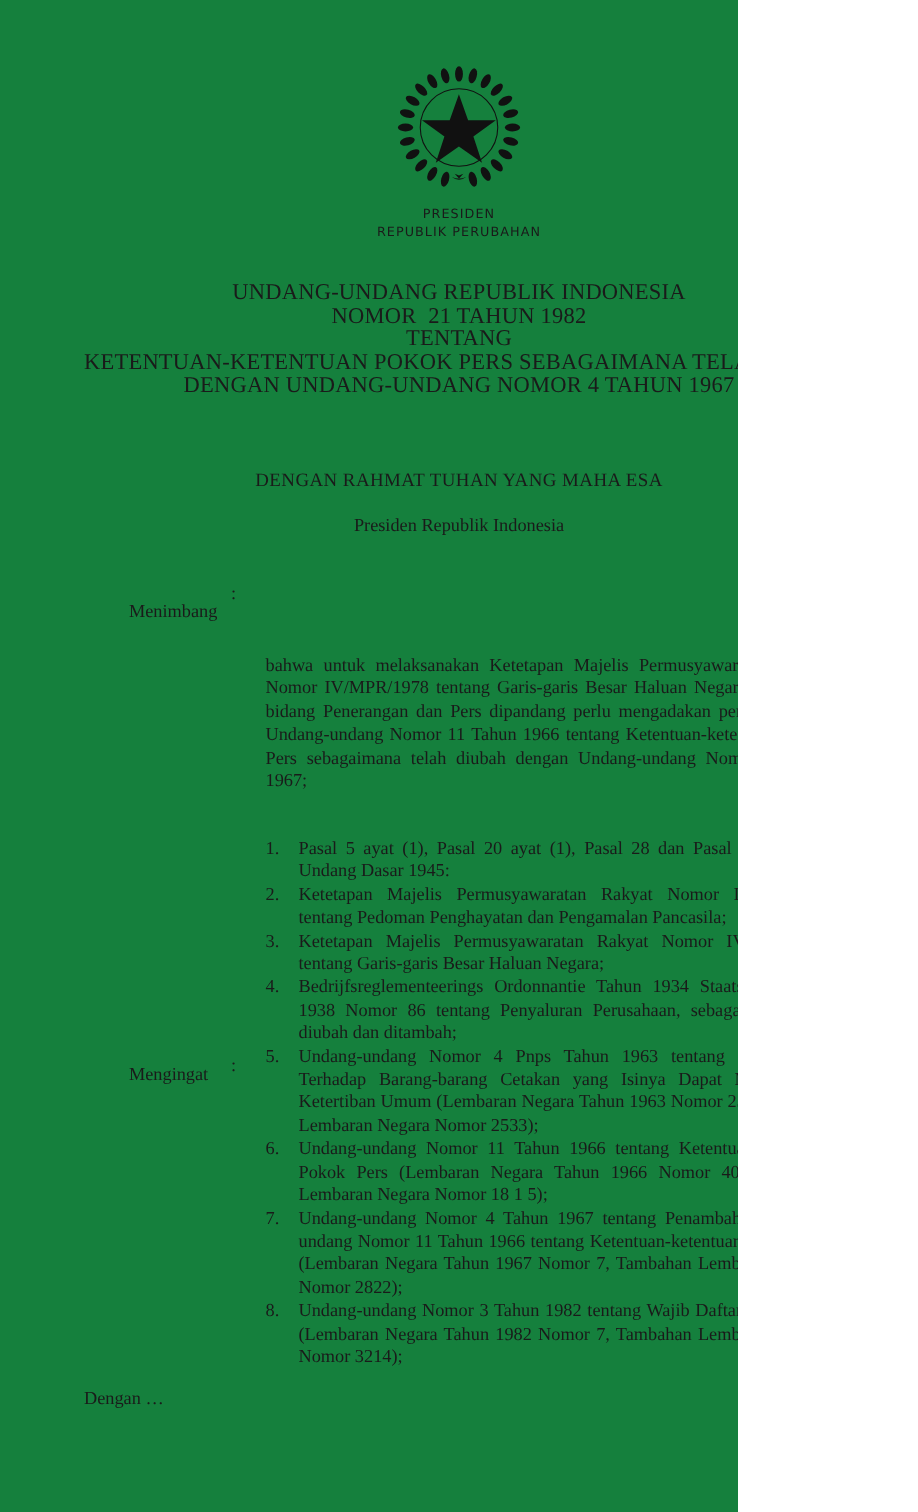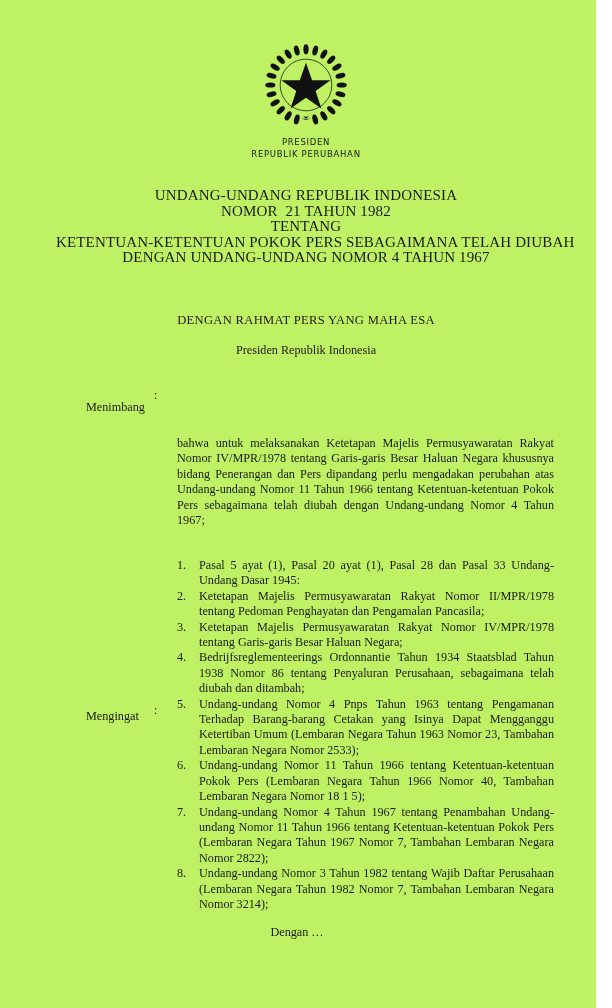--- a/index.html
+++ b/index.html
@@ -2,23 +2,23 @@
 <html><head>
 <meta charset="utf-8">
 <style>
   html, body {
     margin: 0;
     padding: 0;
     background: #ffffff;
   }
   .page {
     position: relative;
-    width: 596px;
+    width: 492px;
     height: 1008px;
-    background: #bef264;
+    background: #15803d;
     font-family: "Liberation Serif", "DejaVu Serif", serif;
     color: #1a1a1a;
     overflow: hidden;
     box-sizing: border-box;
   }
 
   
   .emblem-block {
     position: absolute;
     left: 0;
@@ -138,21 +138,21 @@
     width: 18px;
     text-align: left;
   }
 
   
   .footer-note {
     position: absolute;
     left: 56px;
     top: 925px;
     width: 500px;
-    text-align: center;
+    text-align: left;
     font-size: 12.2px;
     line-height: 15.4px;
     padding-right: 18px;
     box-sizing: border-box;
   }
 </style>
 </head>
 <body>
 
 <div class="page">
@@ -251,21 +251,21 @@
   </div>
 
   <div class="title-block">
     <div class="tline">UNDANG-UNDANG REPUBLIK INDONESIA</div>
     <div class="tline">NOMOR  21 TAHUN 1982</div>
     <div class="tline">TENTANG</div>
     <div class="tline">KETENTUAN-KETENTUAN POKOK PERS SEBAGAIMANA TELAH DIUBAH</div>
     <div class="tline">DENGAN UNDANG-UNDANG NOMOR 4 TAHUN 1967</div>
   </div>
 
-  <div class="bismillah">DENGAN RAHMAT PERS YANG MAHA ESA</div>
+  <div class="bismillah">DENGAN RAHMAT TUHAN YANG MAHA ESA</div>
 
   <div class="presiden-line">Presiden Republik Indonesia</div>
 
   <div class="clause" style="top:388px;">
     <div class="clause-label">Menimbang</div>
     <div class="clause-colon">:</div>
     <div class="clause-body">
       <p>bahwa untuk melaksanakan Ketetapan Majelis Permusyawaratan Rakyat Nomor IV/MPR/1978 tentang Garis-garis Besar Haluan Negara khususnya bidang Penerangan dan Pers dipandang perlu mengadakan perubahan atas Undang-undang Nomor 11 Tahun 1966 tentang Ketentuan-ketentuan Pokok Pers sebagaimana telah diubah dengan Undang-undang Nomor 4 Tahun 1967;</p>
     </div>
   </div>

